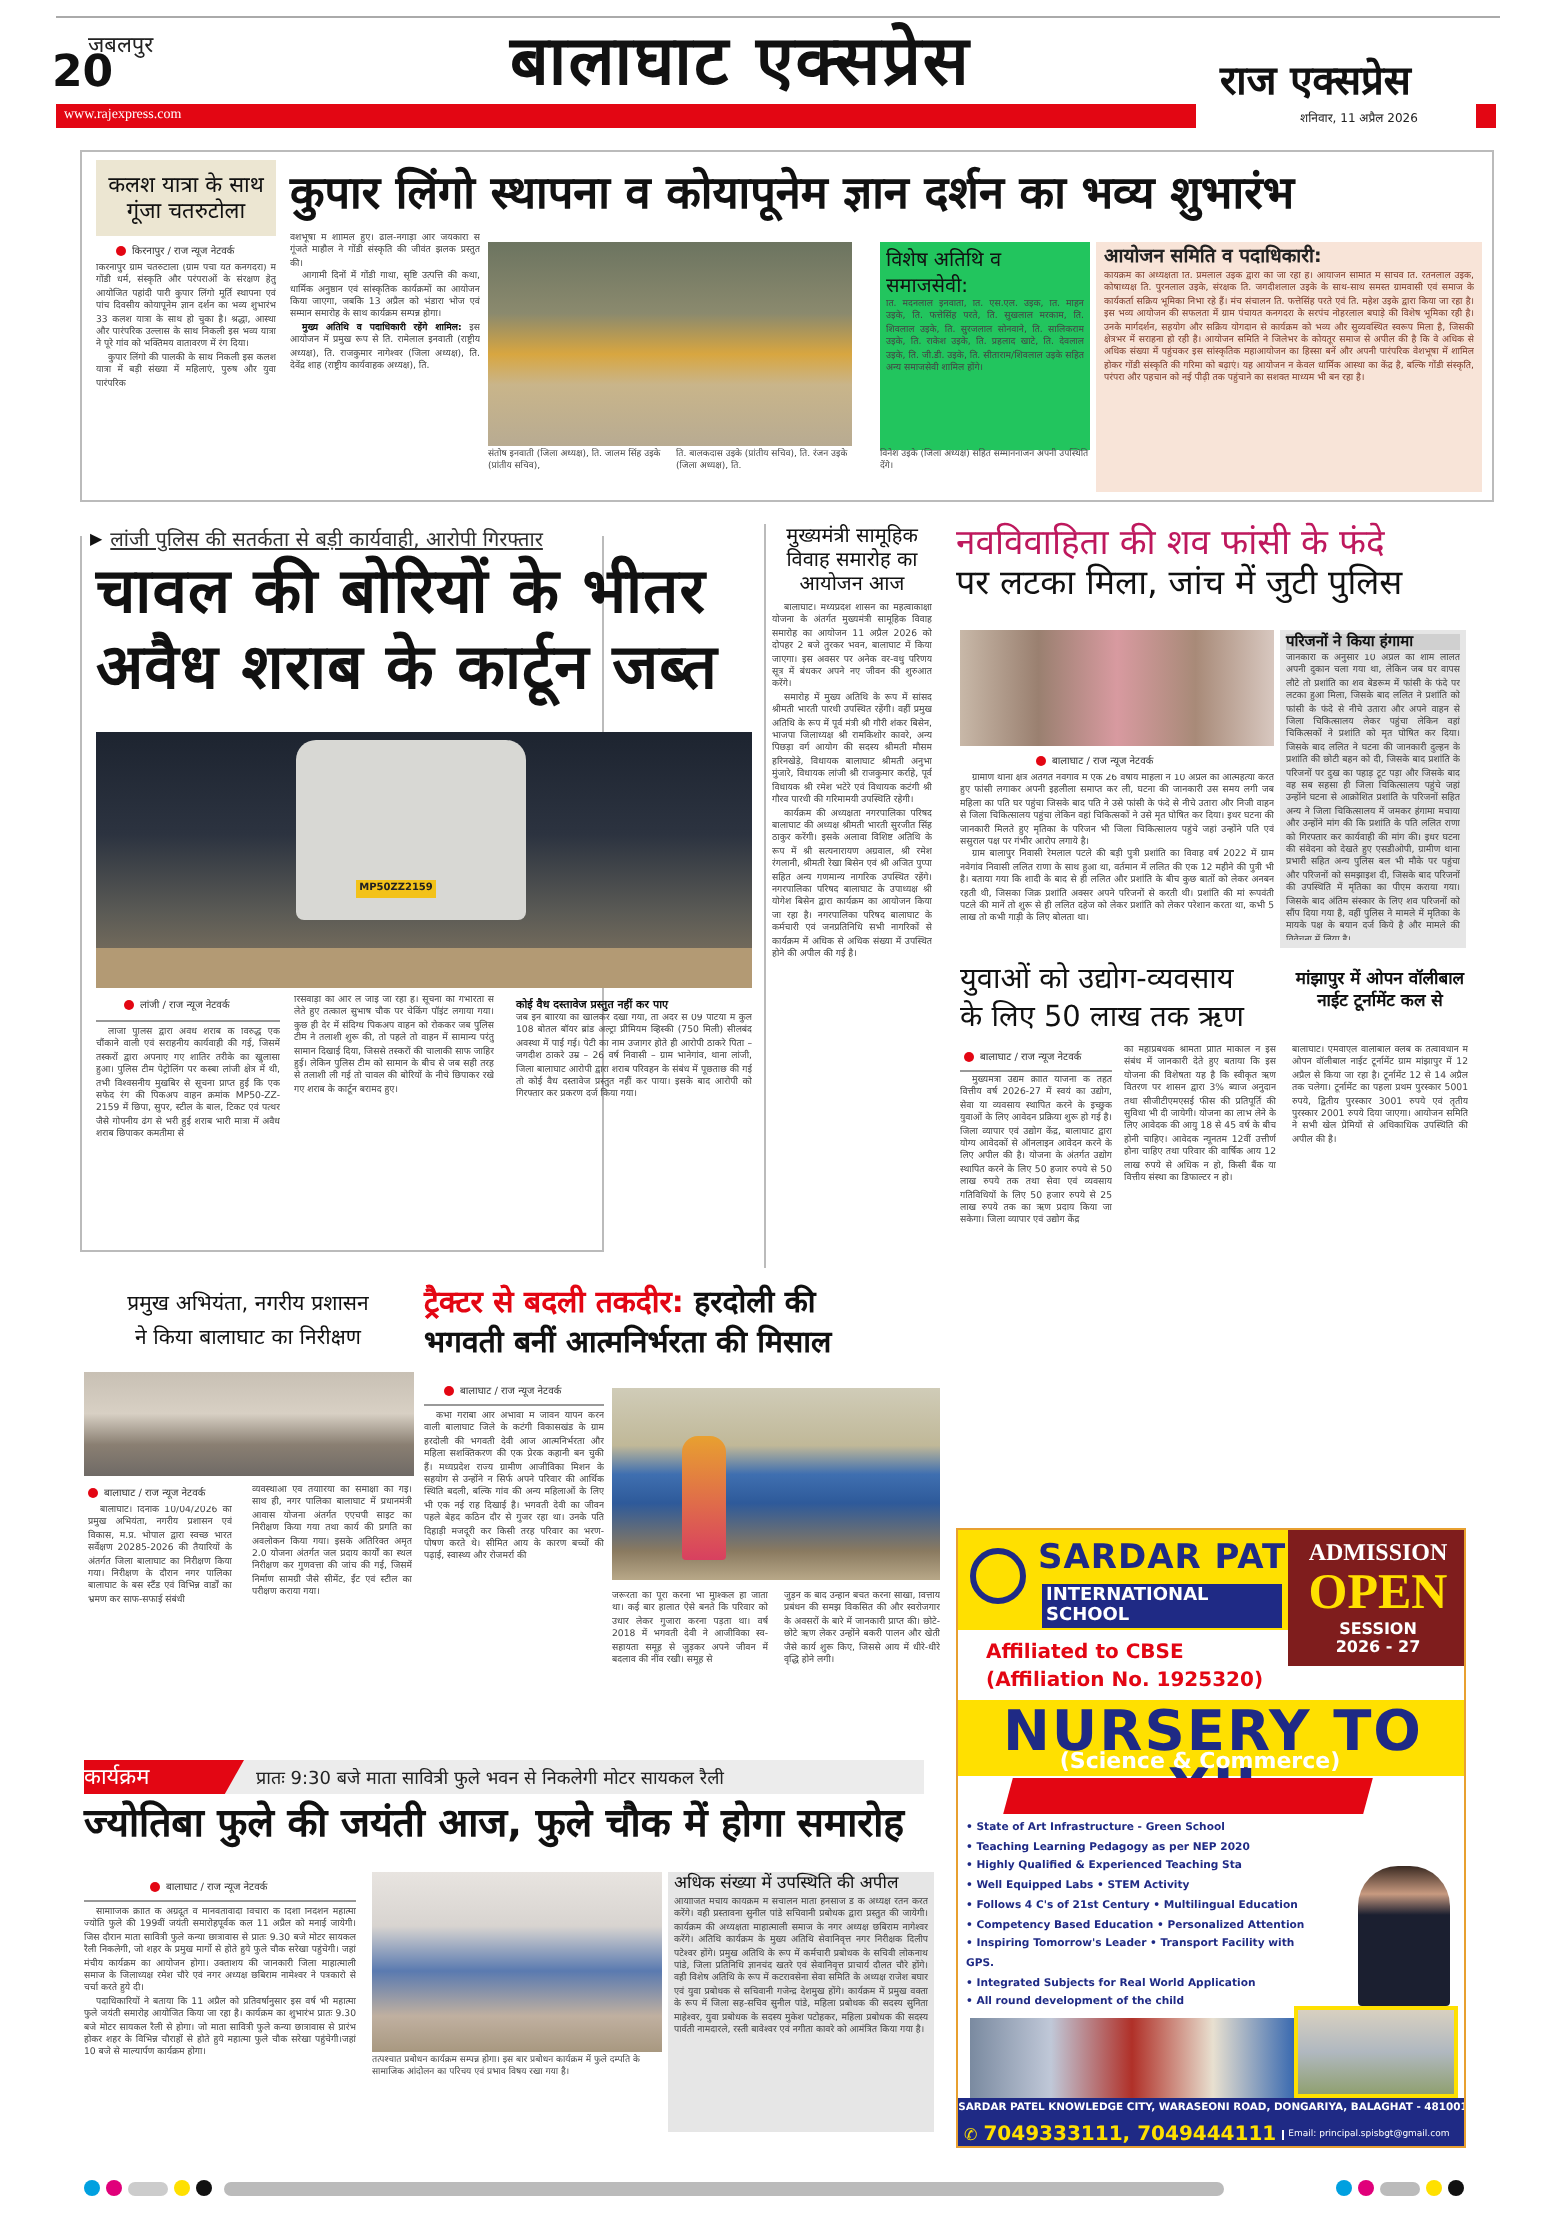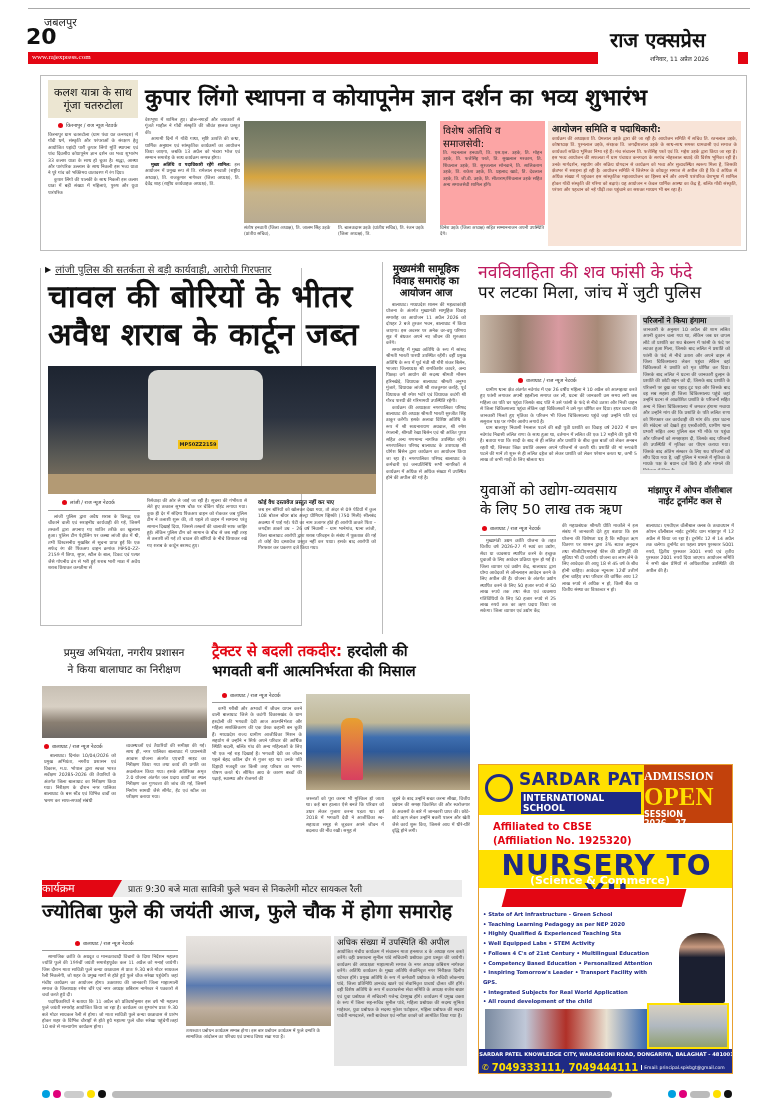--- a/index.html
+++ b/index.html
@@ -14,20 +14,21 @@
 .rule{background:#999;height:1px}
 .vline{background:#bbb;width:1px}
 </style>
 </head>
 <body>
 
 <div class="abs" style="left:0;top:0;width:716px;height:70px">
   <div class="abs" style="left:28px;top:8px;width:722px;height:1px;background:#aaa"></div>
   <div class="abs" style="left:44px;top:14px;font-size:11px;color:#222">जबलपुर</div>
   <div class="abs" style="left:26px;top:24px;font-size:22px;font-weight:bold;color:#111">20</div>
+  <div class="abs hl" style="left:255px;top:14px;font-size:34px;letter-spacing:1px;color:#111">बालाघाट एक्सप्रेस</div>
   <div class="abs hl" style="left:610px;top:30px;font-size:20px;color:#111">राज एक्सप्रेस</div>
   <div class="abs" style="left:28px;top:52px;width:390px;height:12px;background:#e30613"></div>
   <div class="abs" style="left:418px;top:52px;width:180px;height:12px;background:#e30613"></div>
   <a class="abs" style="left:32px;top:53px;font-size:7px;color:#fff;font-family:'Liberation Serif',serif;text-decoration:none">www.rajexpress.com</a>
   <div class="abs" style="left:650px;top:55px;font-size:6px;color:#222">शनिवार, 11 अप्रैल 2026</div>
   <div class="abs" style="left:738px;top:52px;width:10px;height:12px;background:#e30613"></div>
 </div>
 
 <div class="abs" style="left:40px;top:75px;width:707px;height:176px;border:1px solid #bbb"></div>
 
@@ -46,21 +47,21 @@
 <div class="abs hl" style="left:145px;top:86px;width:600px;font-size:22.5px;white-space:nowrap">कुपार लिंगो स्थापना व कोयापूनेम ज्ञान दर्शन का भव्य शुभारंभ</div>
 <div class="abs txt" style="left:145px;top:117px;width:95px;height:130px">
   <p>वेशभूषा में शामिल हुए। ढोल-नगाड़ों और जयकारों से गूंजते माहौल ने गोंडी संस्कृति की जीवंत झलक प्रस्तुत की।</p>
   <p style="text-indent:6px">आगामी दिनों में गोंडी गाथा, सृष्टि उत्पत्ति की कथा, धार्मिक अनुष्ठान एवं सांस्कृतिक कार्यक्रमों का आयोजन किया जाएगा, जबकि 13 अप्रैल को भंडारा भोज एवं सम्मान समारोह के साथ कार्यक्रम सम्पन्न होगा।</p>
   <p style="text-indent:6px"><b style="color:#111">मुख्य अतिथि व पदाधिकारी रहेंगे शामिल:</b> <span>इस आयोजन में प्रमुख रूप से ति. रामेलाल इनवाती (राष्ट्रीय अध्यक्ष), ति. राजकुमार नागेश्वर (जिला अध्यक्ष), ति. देवेंद्र शाह (राष्ट्रीय कार्यवाहक अध्यक्ष), ति.</span></p>
 </div>
 <div class="abs photo" style="left:244px;top:121px;width:182px;height:102px;background:linear-gradient(180deg,#6c7460 0%,#8b8a6e 35%,#d8a640 55%,#c9b58a 70%,#b8ab92 100%)"></div>
 <div class="abs cap" style="left:244px;top:225px;width:88px">संतोष इनवाती (जिला अध्यक्ष), ति. जालम सिंह उइके (प्रांतीय सचिव),</div>
 <div class="abs cap" style="left:338px;top:225px;width:88px">ति. बालकदास उइके (प्रांतीय सचिव), ति. रंजन उइके (जिला अध्यक्ष), ति.</div>
 
-<div class="abs" style="left:440px;top:121px;width:105px;height:104px;background:#fca5a5;padding:3px">
+<div class="abs" style="left:440px;top:121px;width:105px;height:104px;background:#22c55e;padding:3px">
   <div class="hl" style="font-size:10px;line-height:13px;font-weight:normal;color:#111">विशेष अतिथि व समाजसेवी:</div>
   <div class="txt" style="height:66px">ति. मदनलाल इनवाती, ति. एस.एल. उइके, ति. मोहन उइके, ति. फत्तेसिंह परते, ति. सुखलाल मरकाम, ति. शिवलाल उइके, ति. सुरजलाल सोनवाने, ति. सालिकराम उइके, ति. राकेश उइके, ति. प्रहलाद खाटे, ति. देवलाल उइके, ति. जी.डी. उइके, ति. सीताराम/शिवलाल उइके सहित अन्य समाजसेवी शामिल होंगे।</div>
 </div>
 <div class="abs cap" style="left:440px;top:225px;width:105px">विनेश उइके (जिला अध्यक्ष) सहित सम्माननाजन अपनी उपस्थिति देंगे।</div>
 
 <div class="abs" style="left:548px;top:121px;width:193px;height:125px;background:#f8e4d8;padding:3px 4px">
   <div class="hl" style="font-size:9.5px;color:#222">आयोजन समिति व पदाधिकारी:</div>
   <div class="txt" style="height:104px;margin-top:2px;color:#7a3b2a">कार्यक्रम की अध्यक्षता ति. प्रेमलाल उइके द्वारा की जा रही है। आयोजन समिति में सचिव ति. रतनलाल उइके, कोषाध्यक्ष ति. पुरनलाल उइके, संरक्षक ति. जगदीशलाल उइके के साथ-साथ समस्त ग्रामवासी एवं समाज के कार्यकर्ता सक्रिय भूमिका निभा रहे हैं। मंच संचालन ति. फत्तेसिंह परते एवं ति. महेश उइके द्वारा किया जा रहा है। इस भव्य आयोजन की सफलता में ग्राम पंचायत कनगदरा के सरपंच नोहरलाल बघाड़े की विशेष भूमिका रही है। उनके मार्गदर्शन, सहयोग और सक्रिय योगदान से कार्यक्रम को भव्य और सुव्यवस्थित स्वरूप मिला है, जिसकी क्षेत्रभर में सराहना हो रही है। आयोजन समिति ने जिलेभर के कोयतूर समाज से अपील की है कि वे अधिक से अधिक संख्या में पहुंचकर इस सांस्कृतिक महाआयोजन का हिस्सा बनें और अपनी पारंपरिक वेशभूषा में शामिल होकर गोंडी संस्कृति की गरिमा को बढ़ाएं। यह आयोजन न केवल धार्मिक आस्था का केंद्र है, बल्कि गोंडी संस्कृति, परंपरा और पहचान को नई पीढ़ी तक पहुंचाने का सशक्त माध्यम भी बन रहा है।</div>
 </div>
 
@@ -80,21 +81,21 @@
   <span class="dot"></span>
   <span>लांजी / राज न्यूज नेटवर्क</span>
 </div>
 <div class="abs rule" style="left:48px;top:510px;width:92px"></div>
 <div class="abs txt" style="left:48px;top:514px;width:92px;height:110px;text-indent:6px">लांजी पुलिस द्वारा अवैध शराब के विरुद्ध एक चौंकाने वाली एवं सराहनीय कार्यवाही की गई, जिसमें तस्करों द्वारा अपनाए गए शातिर तरीके का खुलासा हुआ। पुलिस टीम पेट्रोलिंग पर कस्बा लांजी क्षेत्र में थी, तभी विश्वसनीय मुखबिर से सूचना प्राप्त हुई कि एक सफेद रंग की पिकअप वाहन क्रमांक MP50-ZZ-2159 में छिपा, सुपर, स्टील के बाल, टिकट एवं पत्थर जैसे गोपनीय ढंग से भरी हुई शराब भारी मात्रा में अवैध शराब छिपाकर कमतीमा से</div>
 <div class="abs txt" style="left:147px;top:498px;width:100px;height:126px">रिसेवाड़ा की ओर ले जाई जा रही है। सूचना की गंभीरता से लेते हुए तत्काल सुभाष चौक पर चेकिंग पॉइंट लगाया गया। कुछ ही देर में संदिग्ध पिकअप वाहन को रोककर जब पुलिस टीम ने तलाशी शुरू की, तो पहले तो वाहन में सामान्य परंतु सामान दिखाई दिया, जिससे तस्करों की चालाकी साफ जाहिर हुई। लेकिन पुलिस टीम को सामान के बीच से जब सही तरह से तलाशी ली गई तो चावल की बोरियों के नीचे छिपाकर रखे गए शराब के कार्टून बरामद हुए।</div>
 <div class="abs" style="left:258px;top:498px;width:120px;font-size:5.5px;font-weight:bold;color:#111">कोई वैध दस्तावेज प्रस्तुत नहीं कर पाए</div>
 <div class="abs txt" style="left:258px;top:507px;width:118px;height:117px">जब इन बोरियों को खोलकर देखा गया, तो अंदर से 09 पेटियों में कुल 108 बोतल बॉयर ब्रांड अल्ट्रा प्रीमियम व्हिस्की (750 मिली) सीलबंद अवस्था में पाई गई। पेटी का नाम उजागर होते ही आरोपी ठाकरे पिता – जगदीश ठाकरे उम्र – 26 वर्ष निवासी – ग्राम भानेगांव, थाना लांजी, जिला बालाघाट आरोपी द्वारा शराब परिवहन के संबंध में पूछताछ की गई तो कोई वैध दस्तावेज प्रस्तुत नहीं कर पाया। इसके बाद आरोपी को गिरफ्तार कर प्रकरण दर्ज किया गया।</div>
 
 <div class="abs vline" style="left:382px;top:262px;height:372px"></div>
-<div class="abs hl" style="left:386px;top:263px;width:80px;font-size:10px;font-weight:bold;text-align:center;line-height:12px">मुख्यमंत्री सामूहिक विवाह समारोह का आयोजन आज</div>
+<div class="abs hl" style="left:386px;top:263px;width:80px;font-size:10px;font-weight:normal;text-align:center;line-height:12px">मुख्यमंत्री सामूहिक विवाह समारोह का आयोजन आज</div>
 <div class="abs txt" style="left:386px;top:302px;width:80px;height:330px">
   <p style="text-indent:6px">बालाघाट। मध्यप्रदेश शासन की महत्वाकांक्षी योजना के अंतर्गत मुख्यमंत्री सामूहिक विवाह समारोह का आयोजन 11 अप्रैल 2026 को दोपहर 2 बजे तुरकर भवन, बालाघाट में किया जाएगा। इस अवसर पर अनेक वर-वधु परिणय सूत्र में बंधकर अपने नए जीवन की शुरुआत करेंगे।</p>
   <p style="text-indent:6px">समारोह में मुख्य अतिथि के रूप में सांसद श्रीमती भारती पारधी उपस्थित रहेंगी। वहीं प्रमुख अतिथि के रूप में पूर्व मंत्री श्री गौरी शंकर बिसेन, भाजपा जिलाध्यक्ष श्री रामकिशोर कावरे, अन्य पिछड़ा वर्ग आयोग की सदस्य श्रीमती मौसम हरिनखेड़े, विधायक बालाघाट श्रीमती अनुभा मुंजारे, विधायक लांजी श्री राजकुमार कर्राहे, पूर्व विधायक श्री रमेश भटेरे एवं विधायक कटंगी श्री गौरव पारधी की गरिमामयी उपस्थिति रहेगी।</p>
   <p style="text-indent:6px">कार्यक्रम की अध्यक्षता नगरपालिका परिषद बालाघाट की अध्यक्ष श्रीमती भारती सुरजीत सिंह ठाकुर करेंगी। इसके अलावा विशिष्ट अतिथि के रूप में श्री सत्यनारायण अग्रवाल, श्री रमेश रंगलानी, श्रीमती रेखा बिसेन एवं श्री अजित पुप्पा सहित अन्य गणमान्य नागरिक उपस्थित रहेंगे। नगरपालिका परिषद बालाघाट के उपाध्यक्ष श्री योगेश बिसेन द्वारा कार्यक्रम का आयोजन किया जा रहा है। नगरपालिका परिषद बालाघाट के कर्मचारी एवं जनप्रतिनिधि सभी नागरिकों से कार्यक्रम में अधिक से अधिक संख्या में उपस्थित होने की अपील की गई है।</p>
 </div>
 
 <div class="abs hl" style="left:478px;top:263px;font-size:17.5px;font-weight:normal;color:#be185d">नवविवाहिता की शव फांसी के फंदे</div>
 <div class="abs hl" style="left:478px;top:284px;font-size:17px;font-weight:normal;color:#111">पर लटका मिला, जांच में जुटी पुलिस</div>
 <div class="abs photo" style="left:480px;top:315px;width:157px;height:58px;background:linear-gradient(90deg,#c8b8a8,#9a8070,#d89aa0,#a88a78,#d8c8c0)"></div>
 <div class="abs by" style="left:518px;top:377px">
@@ -148,21 +149,21 @@
   <div class="abs" style="left:35px;top:24px;width:22px;height:62px;background:linear-gradient(180deg,#e8a030,#d84060);border-radius:8px 8px 2px 2px"></div>
 </div>
 <div class="abs txt" style="left:306px;top:796px;width:78px;height:75px">जरूरतों को पूरा करना भी मुश्किल हो जाता था। कई बार हालात ऐसे बनते कि परिवार को उधार लेकर गुजारा करना पड़ता था। वर्ष 2018 में भगवती देवी ने आजीविका स्व-सहायता समूह से जुड़कर अपने जीवन में बदलाव की नींव रखी। समूह से</div>
 <div class="abs txt" style="left:392px;top:796px;width:78px;height:75px">जुड़ने के बाद उन्होंने बचत करना सीखा, वित्तीय प्रबंधन की समझ विकसित की और स्वरोजगार के अवसरों के बारे में जानकारी प्राप्त की। छोटे-छोटे ऋण लेकर उन्होंने बकरी पालन और खेती जैसे कार्य शुरू किए, जिससे आय में धीरे-धीरे वृद्धि होने लगी।</div>
 
 <div class="abs" style="left:478px;top:764px;width:255px;height:310px;border:1px solid #e8a030;background:#fff;overflow:hidden">
   <div class="abs" style="left:0;top:0;width:165px;height:50px;background:#ffe000"></div>
   <div class="abs" style="left:6px;top:9px;width:28px;height:28px;border-radius:50%;border:3px solid #1f2a85;background:#ffe000"></div>
   <div class="abs hl" style="left:40px;top:6px;font-size:17px;color:#1f2a85;letter-spacing:0.5px">SARDAR PATEL</div>
   <div class="abs" style="left:42px;top:27px;width:120px;font-size:9px;font-weight:bold;color:#fff;background:#1f2a85;padding:1px 2px">INTERNATIONAL SCHOOL</div>
-  <div class="abs" style="left:165px;top:0;width:90px;height:58px;background:#c2410c;color:#fff">
+  <div class="abs" style="left:165px;top:0;width:90px;height:68px;background:#7f1d1d;text-align:center;color:#fff">
     <div style="font-size:12px;font-weight:bold;margin-top:4px;font-family:'Liberation Serif',serif">ADMISSION</div>
     <div style="font-size:25px;font-weight:bold;color:#ffe000;line-height:26px;font-family:'Liberation Serif',serif">OPEN</div>
     <div style="font-size:8px;font-weight:bold">SESSION</div>
     <div style="font-size:8px;font-weight:bold">2026 - 27</div>
   </div>
   <div class="abs" style="left:14px;top:56px;font-size:10px;font-weight:bold;color:#e30613">Affiliated to CBSE</div>
   <div class="abs" style="left:14px;top:70px;font-size:10px;font-weight:bold;color:#e30613">(Affiliation No. 1925320)</div>
   <div class="abs" style="left:0;top:85px;width:255px;height:38px;background:#ffe000"></div>
   <div class="abs hl" style="left:0;top:86px;width:255px;text-align:center;font-size:28px;color:#1f2a85;letter-spacing:1px">NURSERY TO XII</div>
   <div class="abs" style="left:25px;top:124px;width:180px;height:18px;background:#e30613;transform:skewX(-15deg)"></div>

